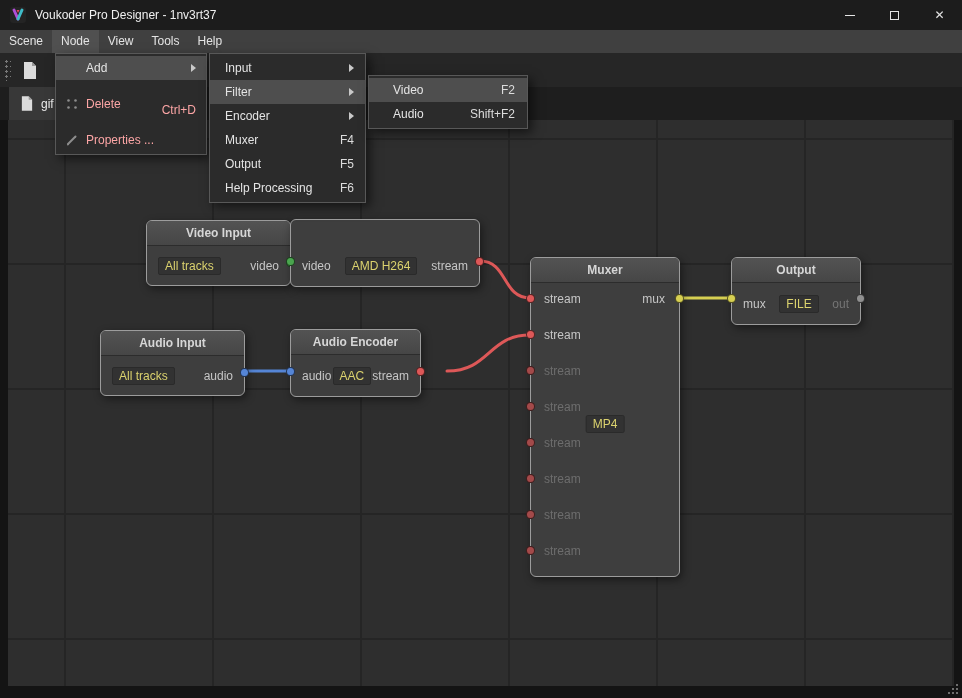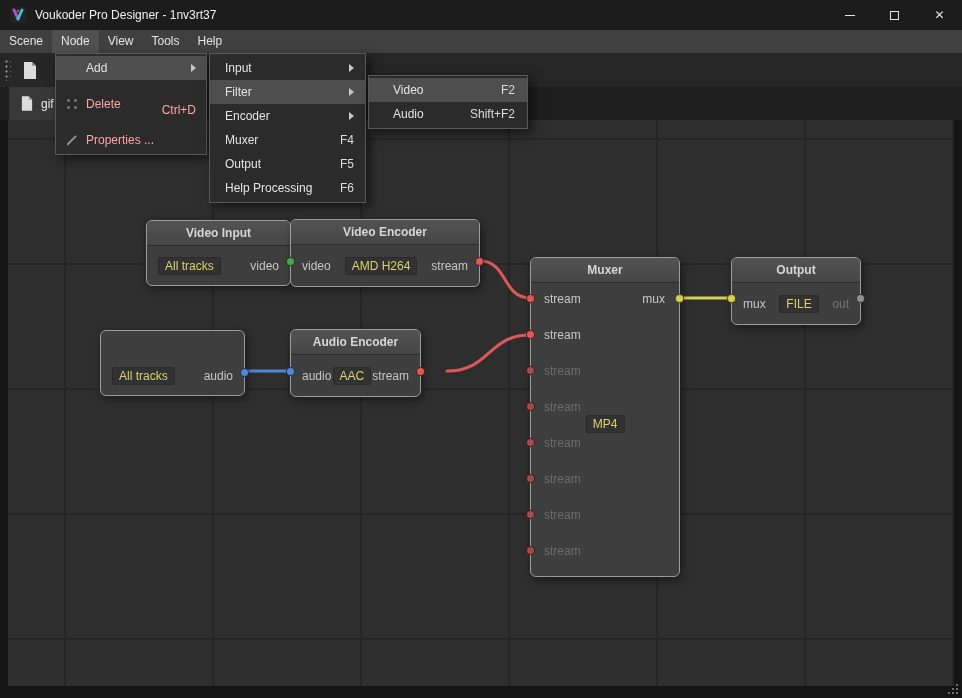--- a/index.html
+++ b/index.html
@@ -221,31 +221,31 @@
   <div class="node" style="left:92px; top:100px; width:145px; height:66px;margin-left:46px;">
     <div class="node-header">Video Input</div>
     <div class="node-body">
       <span class="value-box">All tracks</span>
       <span class="port-label">video</span>
     </div>
     <span class="port out p-green" style="top:37px;"></span>
   </div>
 
   <div class="node" style="left:282px; top:99px; width:190px; height:68px;">
-    <div class="node-header">Video Encoder</div>
     <div class="node-body">
       <span class="port-label">video</span>
       <span class="value-box">AMD H264</span>
       <span class="port-label">stream</span>
     </div>
     <span class="port in p-green" style="top:37px;"></span>
     <span class="port out p-red" style="top:37px;"></span>
   </div>
 
   <div class="node" style="left:92px; top:210px; width:145px; height:66px;">
+    <div class="node-header">Audio Input</div>
     <div class="node-body">
       <span class="value-box">All tracks</span>
       <span class="port-label">audio</span>
     </div>
     <span class="port out p-blue" style="top:37px;"></span>
   </div>
 
   <div class="node" style="left:282px; top:209px; width:131px; height:68px;">
     <div class="node-header">Audio Encoder</div>
     <div class="node-body">

